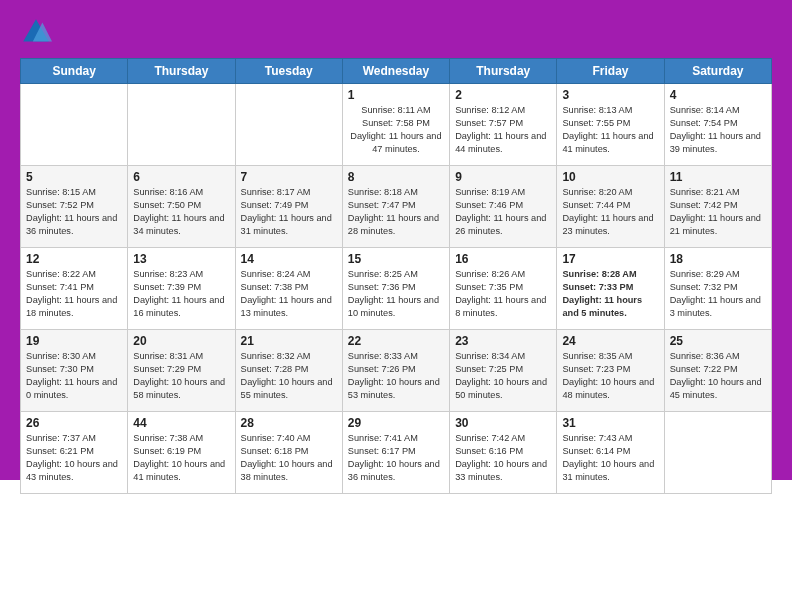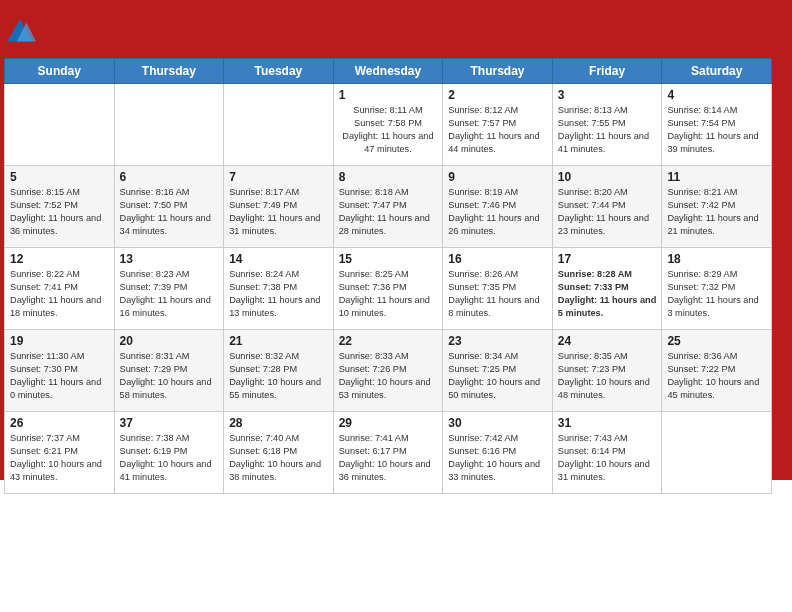--- a/index.html
+++ b/index.html
@@ -6,22 +6,22 @@
     body {
       font-family: Arial, sans-serif;
       background: #fff;
       width: 792px;
       height: 612px;
       overflow: hidden;
     }
     .page {
       width: 792px;
       height: 480px;
-      background: #b91c1c;
-      padding: 16px 20px 12px 4px;
+      background: #a21caf;
+      padding: 16px 20px 12px 20px;
     }
     .header {
       display: flex;
       justify-content: space-between;
       align-items: flex-start;
       margin-bottom: 10px;
     }
     .logo {
       display: flex;
       align-items: center;
@@ -251,21 +251,21 @@
           <td>
             <span class="day-number">18</span>
             <div class="day-info" style="white-space: pre-line;">Sunrise: 8:29 AM
 Sunset: 7:32 PM
 Daylight: 11 hours and 3 minutes.</div>
           </td>
         </tr>
         <tr>
           <td>
             <span class="day-number">19</span>
-            <div class="day-info" style="white-space: pre-line;">Sunrise: 11:30 AM
+            <div class="day-info" style="white-space: pre-line;">Sunrise: 8:30 AM
 Sunset: 7:30 PM
 Daylight: 11 hours and 0 minutes.</div>
           </td>
           <td>
             <span class="day-number">20</span>
             <div class="day-info" style="white-space: pre-line;">Sunrise: 8:31 AM
 Sunset: 7:29 PM
 Daylight: 10 hours and 58 minutes.</div>
           </td>
           <td>
@@ -300,21 +300,21 @@
           </td>
         </tr>
         <tr>
           <td>
             <span class="day-number">26</span>
             <div class="day-info" style="white-space: pre-line;">Sunrise: 7:37 AM
 Sunset: 6:21 PM
 Daylight: 10 hours and 43 minutes.</div>
           </td>
           <td>
-            <span class="day-number">37</span>
+            <span class="day-number">44</span>
             <div class="day-info" style="white-space: pre-line;">Sunrise: 7:38 AM
 Sunset: 6:19 PM
 Daylight: 10 hours and 41 minutes.</div>
           </td>
           <td>
             <span class="day-number">28</span>
             <div class="day-info" style="white-space: pre-line;">Sunrise: 7:40 AM
 Sunset: 6:18 PM
 Daylight: 10 hours and 38 minutes.</div>
           </td>

